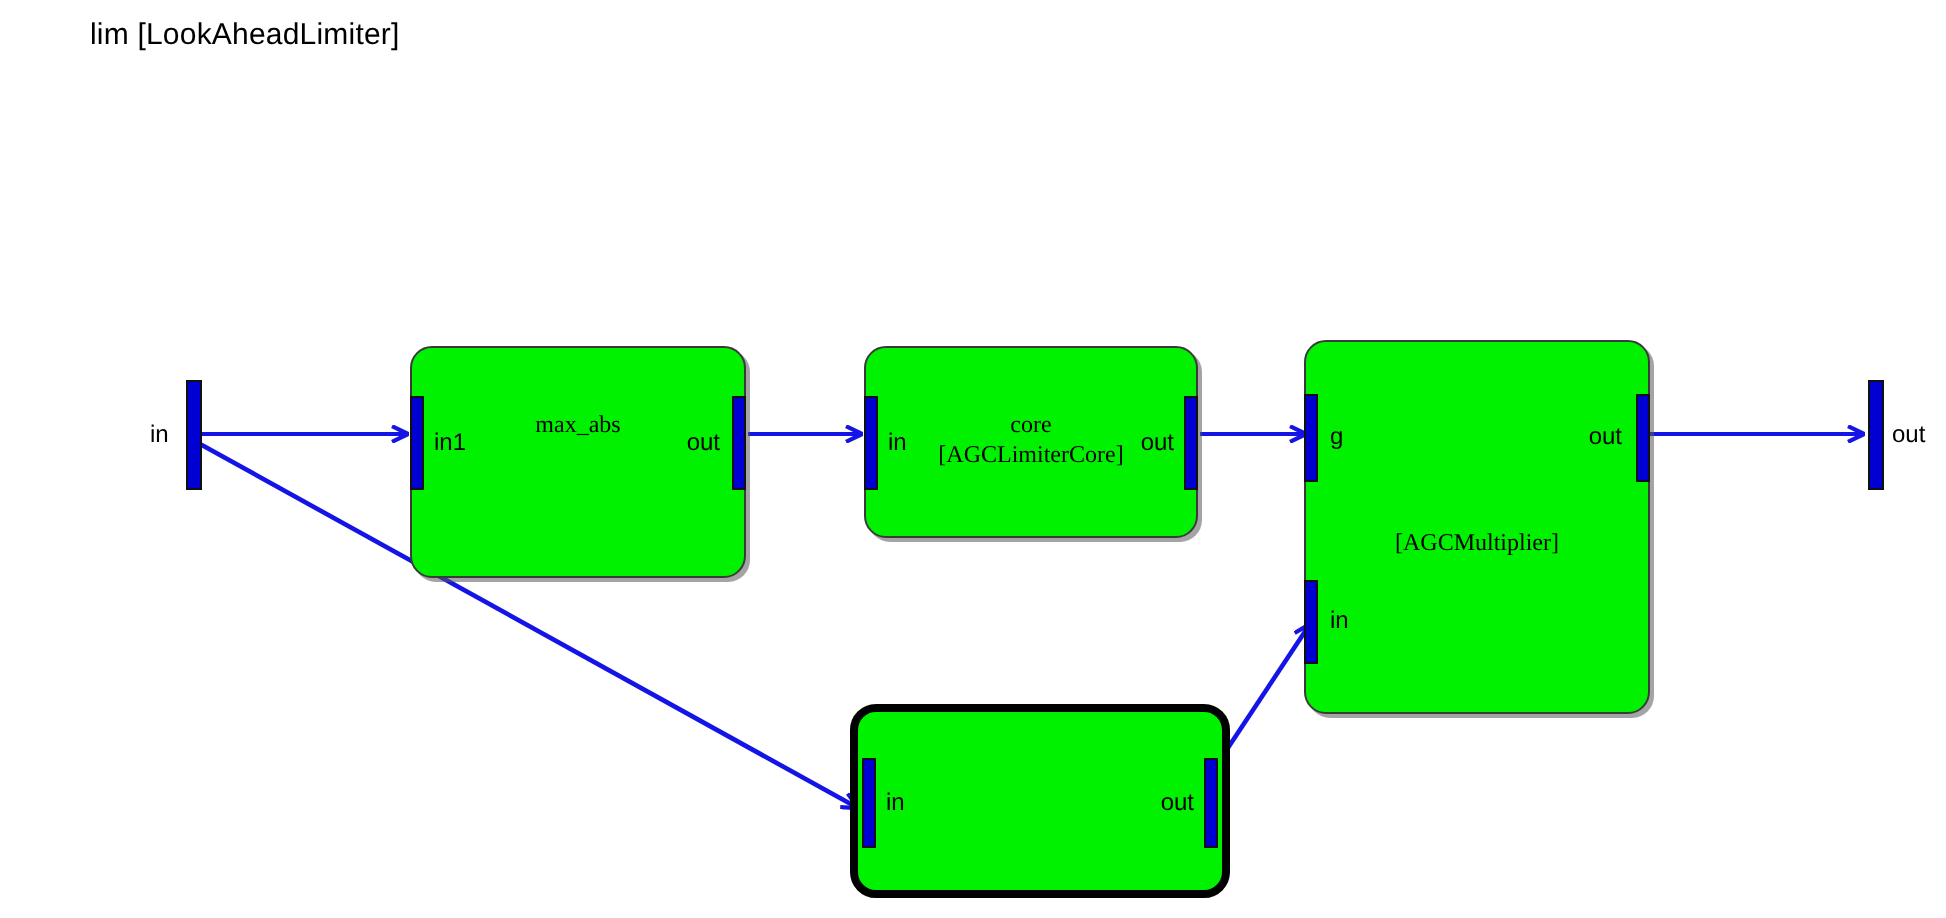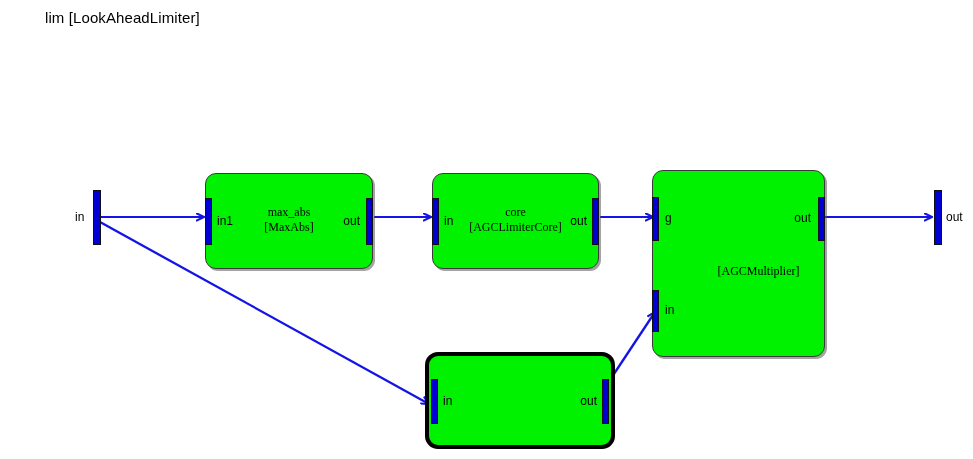--- a/index.html
+++ b/index.html
@@ -121,29 +121,28 @@
 
     <line x1="602" y1="392" x2="655" y2="312" stroke="#1414e6" stroke-width="2.3" marker-end="url(#arrowhead)"></line>
   </svg>
 
   <div class="boundary-port" style="left:93px; top:190px; height:55px;"></div>
   <div class="port-label" style="left:75px; top:211px;">in</div>
 
   <div class="boundary-port" style="left:934px; top:190px; height:55px;"></div>
   <div class="port-label" style="left:946px; top:211px;">out</div>
 
-  <div class="block" style="left:205px; top:173px; width:168px; height:96px;">
+  <div class="block" style="left:205px; top:173px; width:168px; height:116px;">
     <div class="port" style="left:-1px; top:24px; height:47px;"></div>
     <div class="port-label" style="left:11px; top:41px;">in1</div>
 
     <div class="port" style="right:-1px; top:24px; height:47px;"></div>
     <div class="port-label" style="right:12px; top:41px;">out</div>
 
     <div class="block-label" style="top:31px;">max_abs</div>
-    <div class="block-label" style="top:46px;">[MaxAbs]</div>
   </div>
 
   <div class="block" style="left:432px; top:173px; width:167px; height:96px;">
     <div class="port" style="left:-1px; top:24px; height:47px;"></div>
     <div class="port-label" style="left:11px; top:41px;">in</div>
 
     <div class="port" style="right:-1px; top:24px; height:47px;"></div>
     <div class="port-label" style="right:11px; top:41px;">out</div>
 
     <div class="block-label" style="top:31px;">core</div>
@@ -153,21 +152,21 @@
   <div class="block" style="left:652px; top:170px; width:173px; height:187px;">
     <div class="port" style="left:-1px; top:26px; height:44px;"></div>
     <div class="port-label" style="left:12px; top:41px;">g</div>
 
     <div class="port" style="left:-1px; top:119px; height:42px;"></div>
     <div class="port-label" style="left:12px; top:133px;">in</div>
 
     <div class="port" style="right:-1px; top:26px; height:44px;"></div>
     <div class="port-label" style="right:13px; top:41px;">out</div>
 
-    <div class="block-label" style="top:93px;margin-left:20px;">[AGCMultiplier]</div>
+    <div class="block-label" style="top:93px;">[AGCMultiplier]</div>
   </div>
 
   <div class="block selected" style="left:425px; top:352px; width:190px; height:97px;">
     <div class="port" style="left:2px; top:23px; height:45px;"></div>
     <div class="port-label" style="left:14px; top:39px;">in</div>
 
     <div class="port" style="right:2px; top:23px; height:45px;"></div>
     <div class="port-label" style="right:14px; top:39px;">out</div>
 
   </div>

